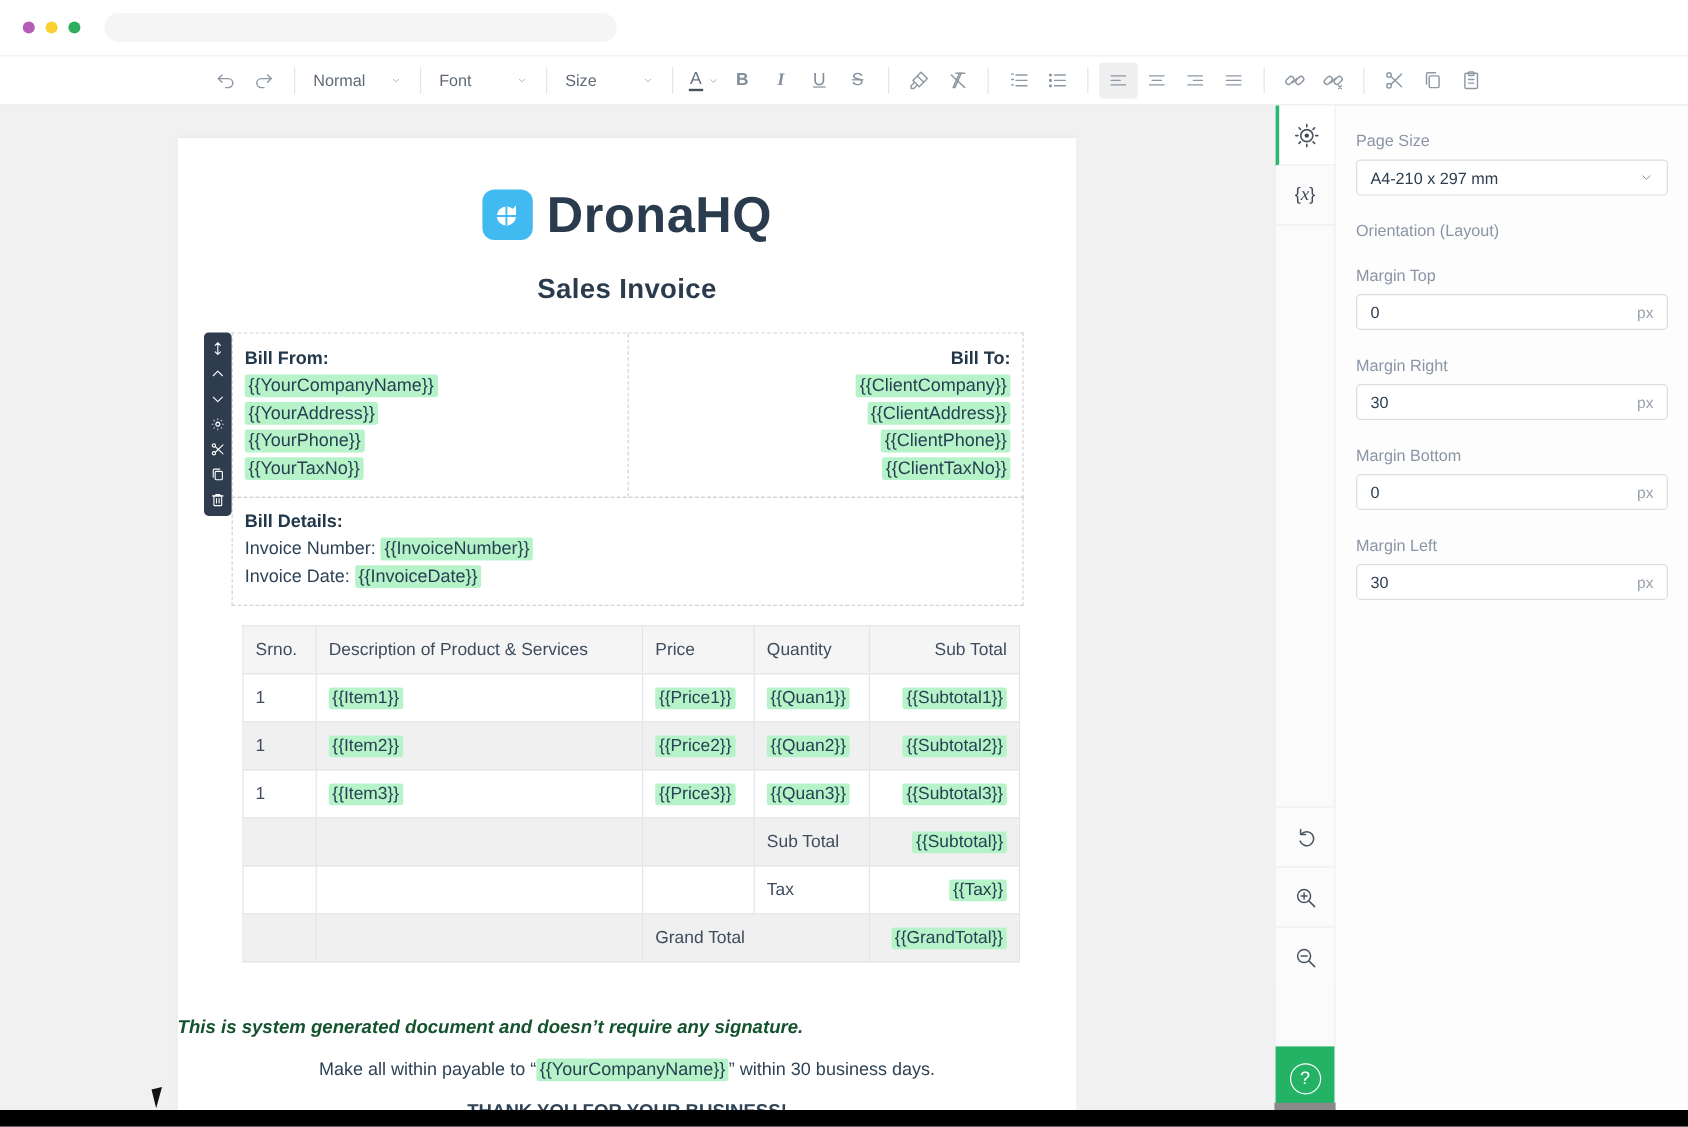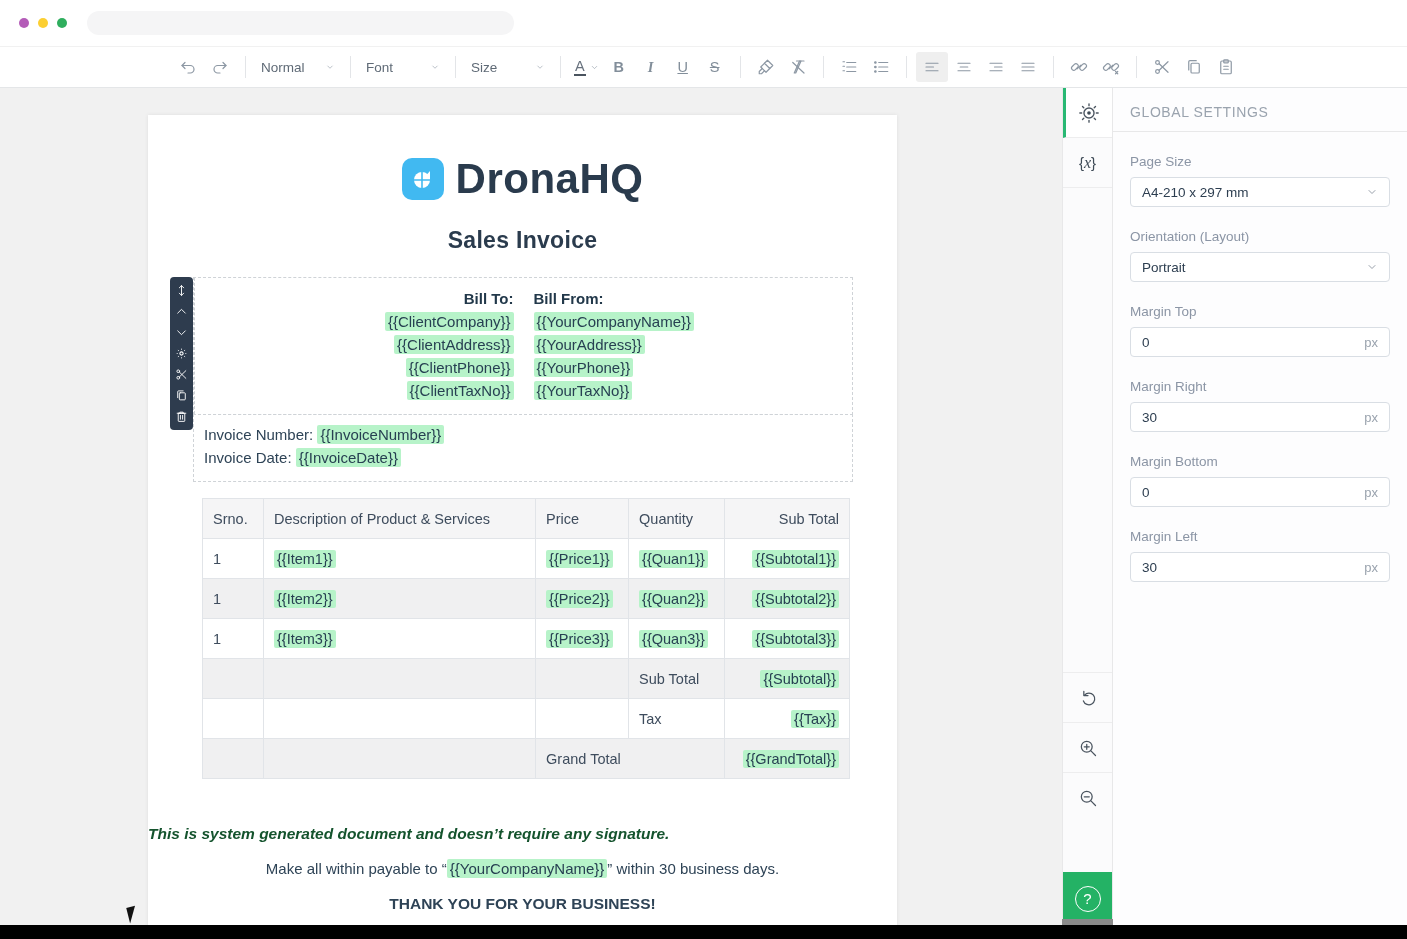--- a/index.html
+++ b/index.html
@@ -304,36 +304,37 @@
               <path d="M11 13 L19 4 V13 Z" fill="#fff"></path>
               <path d="M3 13 h16 M11 5 v16" stroke="#41b9f1" stroke-width="1.6"></path>
             </svg>
         </span>
         <span class="brand">DronaHQ</span>
       </div>
       <div class="doc-title">Sales Invoice</div>
 
       <div class="bill-wrap">
         <div class="bill-box">
+          <div class="bill-col">
+            <div class="bill-h">Bill From:</div>
+            <div><span class="ph">{{YourCompanyName}}</span></div>
+            <div><span class="ph">{{YourAddress}}</span></div>
+            <div><span class="ph">{{YourPhone}}</span></div>
+            <div><span class="ph">{{YourTaxNo}}</span></div>
+          </div>
           <div class="bill-col right">
             <div class="bill-h">Bill To:</div>
             <div><span class="ph">{{ClientCompany}}</span></div>
             <div><span class="ph">{{ClientAddress}}</span></div>
             <div><span class="ph">{{ClientPhone}}</span></div>
             <div><span class="ph">{{ClientTaxNo}}</span></div>
           </div>
-          <div class="bill-col">
-            <div class="bill-h">Bill From:</div>
-            <div><span class="ph">{{YourCompanyName}}</span></div>
-            <div><span class="ph">{{YourAddress}}</span></div>
-            <div><span class="ph">{{YourPhone}}</span></div>
-            <div><span class="ph">{{YourTaxNo}}</span></div>
-          </div>
         </div>
         <div class="details-box">
+          <div class="bill-h">Bill Details:</div>
           <div><span>Invoice Number:</span>
                <span class="ph">{{InvoiceNumber}}</span></div>
           <div><span>Invoice Date:</span>
                <span class="ph">{{InvoiceDate}}</span></div>
         </div>
       </div>
 
       <table class="inv">
         <tbody>
             <tr class="head">
@@ -426,37 +427,30 @@
           <path d="M15.5 15.5 L21 21"></path>
           <path d="M7.5 10.5 h6"></path>
         </svg>
     </div>
     <div id="strip-help">
       <span class="qmark">?</span>
     </div>
   </div>
 
   <div id="sidebar">
-    <div id="sb-title">GLOBAL SETTINGS</div>
     <div class="sb-body">
       <div class="sb-label">Page Size</div>
       <div class="sb-select">
         <span class="val">A4-210 x 297 mm</span>
         <svg width="12" height="12" viewBox="0 0 24 24">
             <path d="M6 9 l6 6 6-6"></path>
           </svg>
       </div>
 
       <div class="sb-label">Orientation (Layout)</div>
-      <div class="sb-select">
-        <span class="val">Portrait</span>
-        <svg width="12" height="12" viewBox="0 0 24 24">
-            <path d="M6 9 l6 6 6-6"></path>
-          </svg>
-      </div>
 
       <div class="sb-label">Margin Top</div>
       <div class="sb-input">
         <input value="0" style="">
         <span class="sb-unit">px</span>
       </div>
 
       <div class="sb-label">Margin Right</div>
       <div class="sb-input">
         <input value="30" style="">

